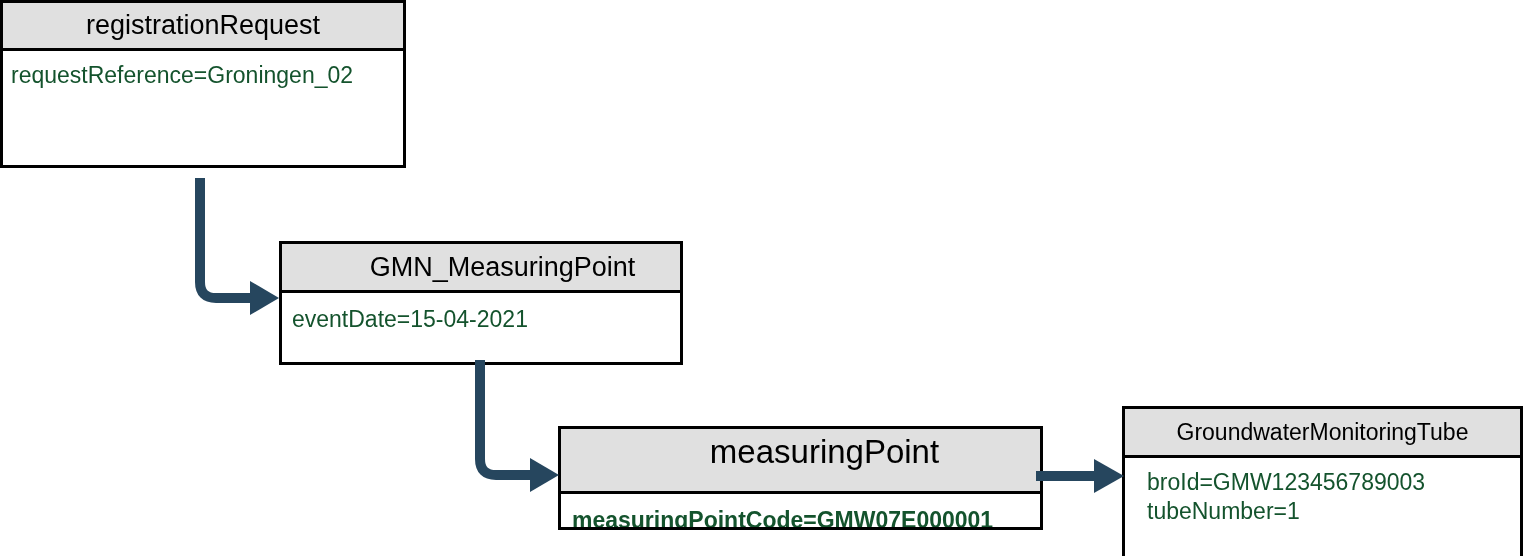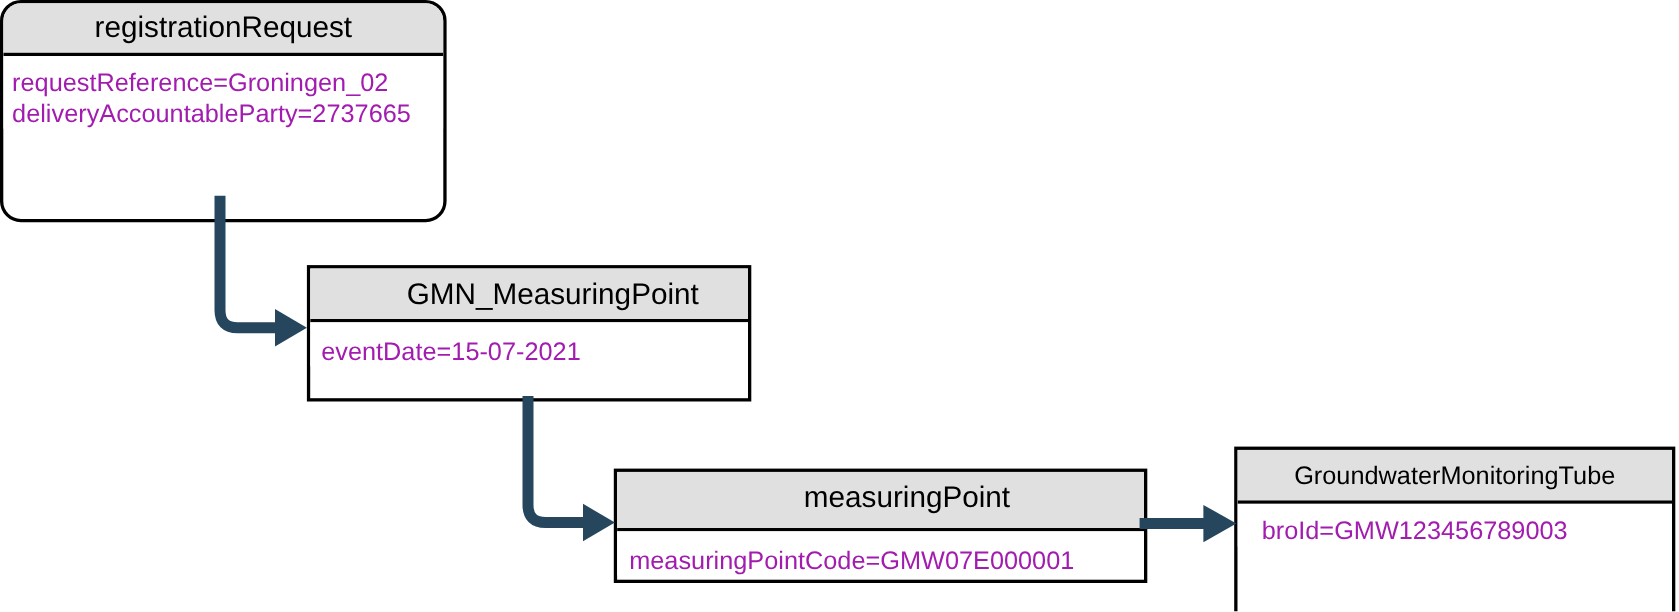--- a/index.html
+++ b/index.html
@@ -36,26 +36,26 @@
   }
   .node-body {
     box-sizing: border-box;
     background: #ffffff;
     color: #000000;
     overflow: hidden;
   }
   .attr {
     white-space: nowrap;
     overflow: hidden;
-    color: #a21caf;
+    color: #14532d;
   }
 
   
   #node-registration-request {
-    left: 0px; top: 0px; width: 406px; height: 202px; border-radius: 19px;
+    left: 0px; top: 0px; width: 406px; height: 168px;
   }
   #node-registration-request .node-header {
     height: 48px; line-height: 45px; font-size: 27px;
   }
   #node-registration-request .node-body {
     padding: 10px 0 0 8px;
   }
   #node-registration-request .attr {
     font-size: 23px; line-height: 28px;
   }
@@ -70,24 +70,25 @@
     padding: 12px 0 0 10px;
   }
   #node-gmn-measuring-point .attr {
     font-size: 23px; line-height: 28px;
   }
 
   #node-measuring-point {
     left: 558px; top: 426px; width: 485px; height: 104px;
   }
   #node-measuring-point .node-header {
-    height: 54px; line-height: 46px; font-size: 27px; padding-left: 48px;
+    height: 65px; line-height: 46px; font-size: 33px; padding-left: 48px;
   }
   #node-measuring-point .node-body {
     padding: 12px 0 0 11px;
+    font-weight: bold;
   }
   #node-measuring-point .attr {
     font-size: 23px; line-height: 28px;
   }
 
   #node-groundwater-monitoring-tube {
     left: 1122px; top: 406px; width: 401px; height: 160px;
   }
   #node-groundwater-monitoring-tube .node-header {
     height: 49px; line-height: 46px; font-size: 23px;
@@ -110,42 +111,42 @@
 </style>
 </head>
 <body>
 
 <div id="canvas">
 
   <div class="node" id="node-registration-request">
     <div class="node-header">registrationRequest</div>
     <div class="node-body">
       <div class="attr">requestReference=Groningen_02</div>
-      <div class="attr">deliveryAccountableParty=2737665</div>
     </div>
   </div>
 
   <div class="node" id="node-gmn-measuring-point">
     <div class="node-header">GMN_MeasuringPoint</div>
     <div class="node-body">
-      <div class="attr">eventDate=15-07-2021</div>
+      <div class="attr">eventDate=15-04-2021</div>
     </div>
   </div>
 
   <div class="node" id="node-measuring-point">
     <div class="node-header">measuringPoint</div>
     <div class="node-body">
       <div class="attr">measuringPointCode=GMW07E000001</div>
     </div>
   </div>
 
   <div class="node" id="node-groundwater-monitoring-tube">
     <div class="node-header">GroundwaterMonitoringTube</div>
     <div class="node-body">
       <div class="attr">broId=GMW123456789003</div>
+      <div class="attr">tubeNumber=1</div>
     </div>
   </div>
 
   <svg class="connector" id="connector-request-to-measuringpoint" width="130" height="145" viewBox="0 0 130 145">
     <path d="M 22 0 L 22 104 Q 22 120 38 120 L 74 120" fill="none" stroke="#26465e" stroke-width="10"></path>
     <polygon points="72,103 101,120 72,137" fill="#26465e"></polygon>
   </svg>
 
   <svg class="connector" id="connector-measuringpoint-to-point" width="130" height="150" viewBox="0 0 130 150">
     <path d="M 22 0 L 22 99 Q 22 115 38 115 L 74 115" fill="none" stroke="#26465e" stroke-width="10"></path>

